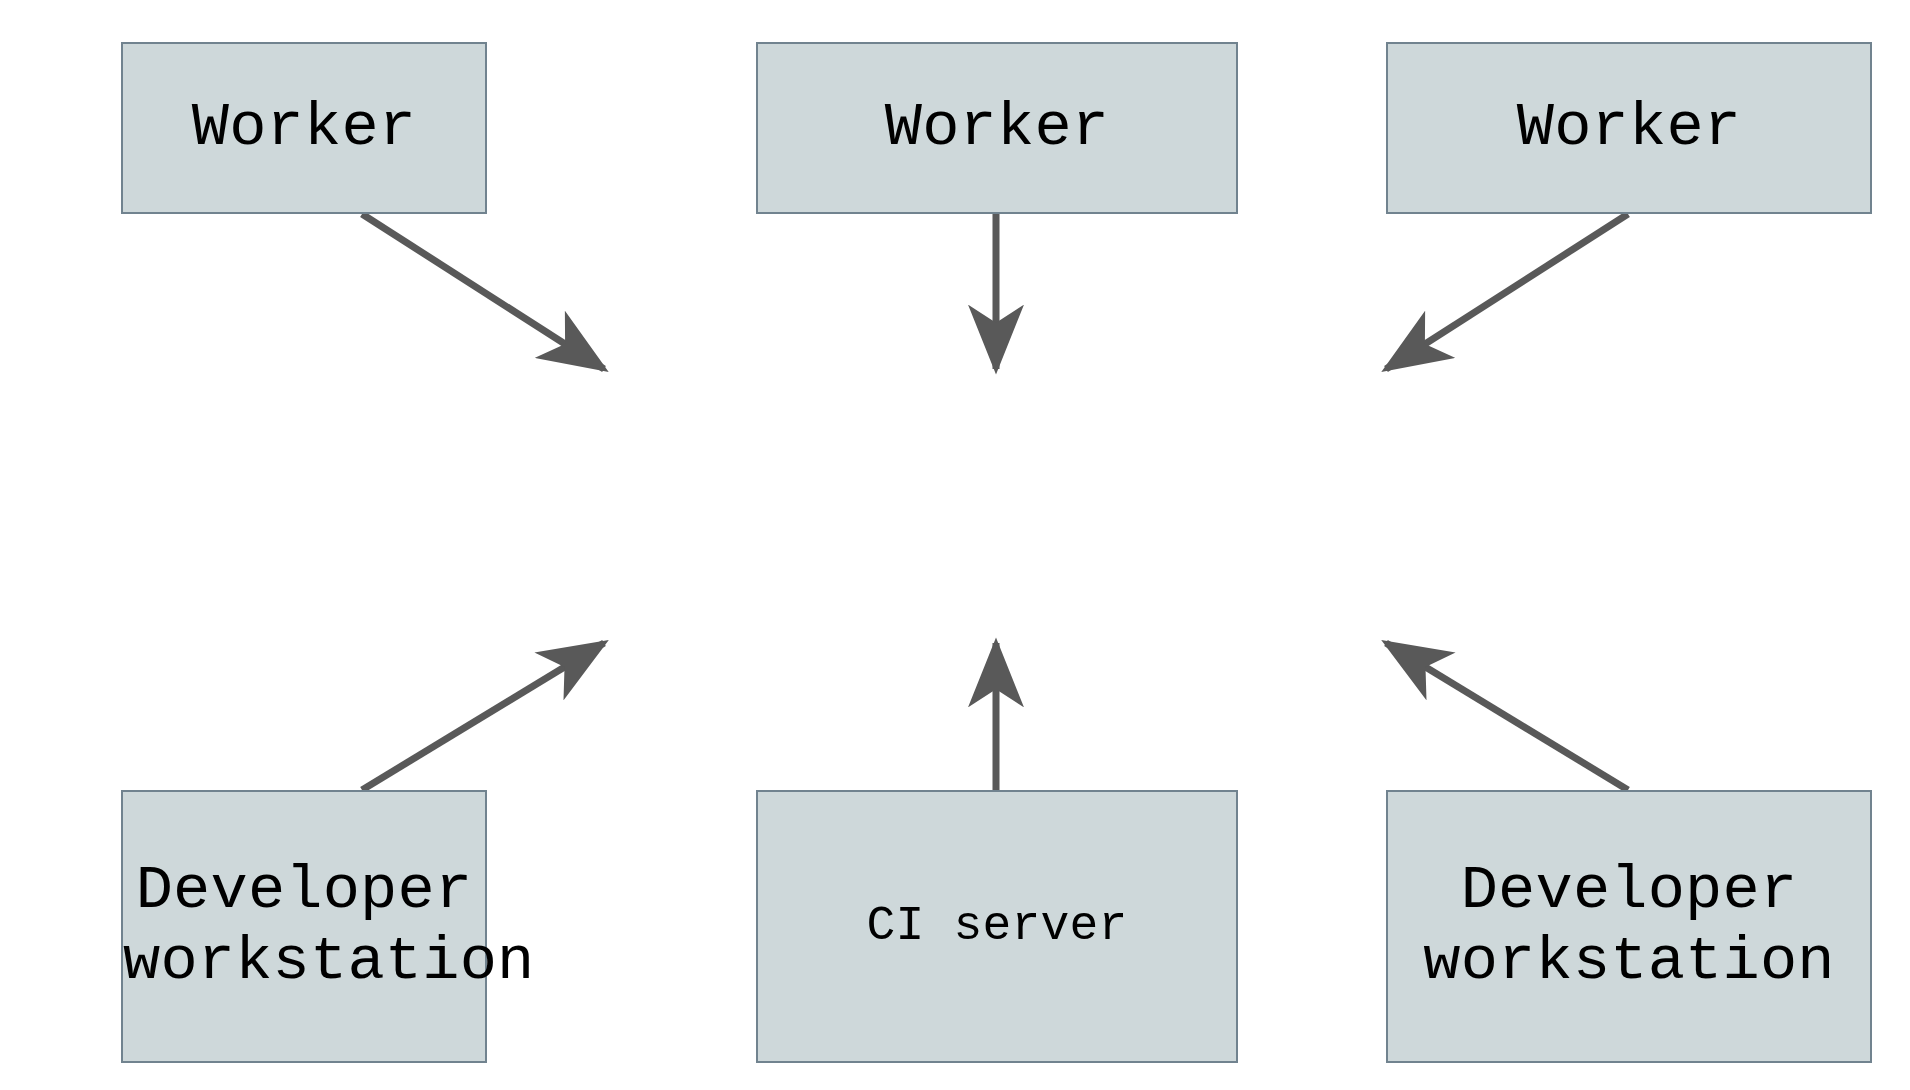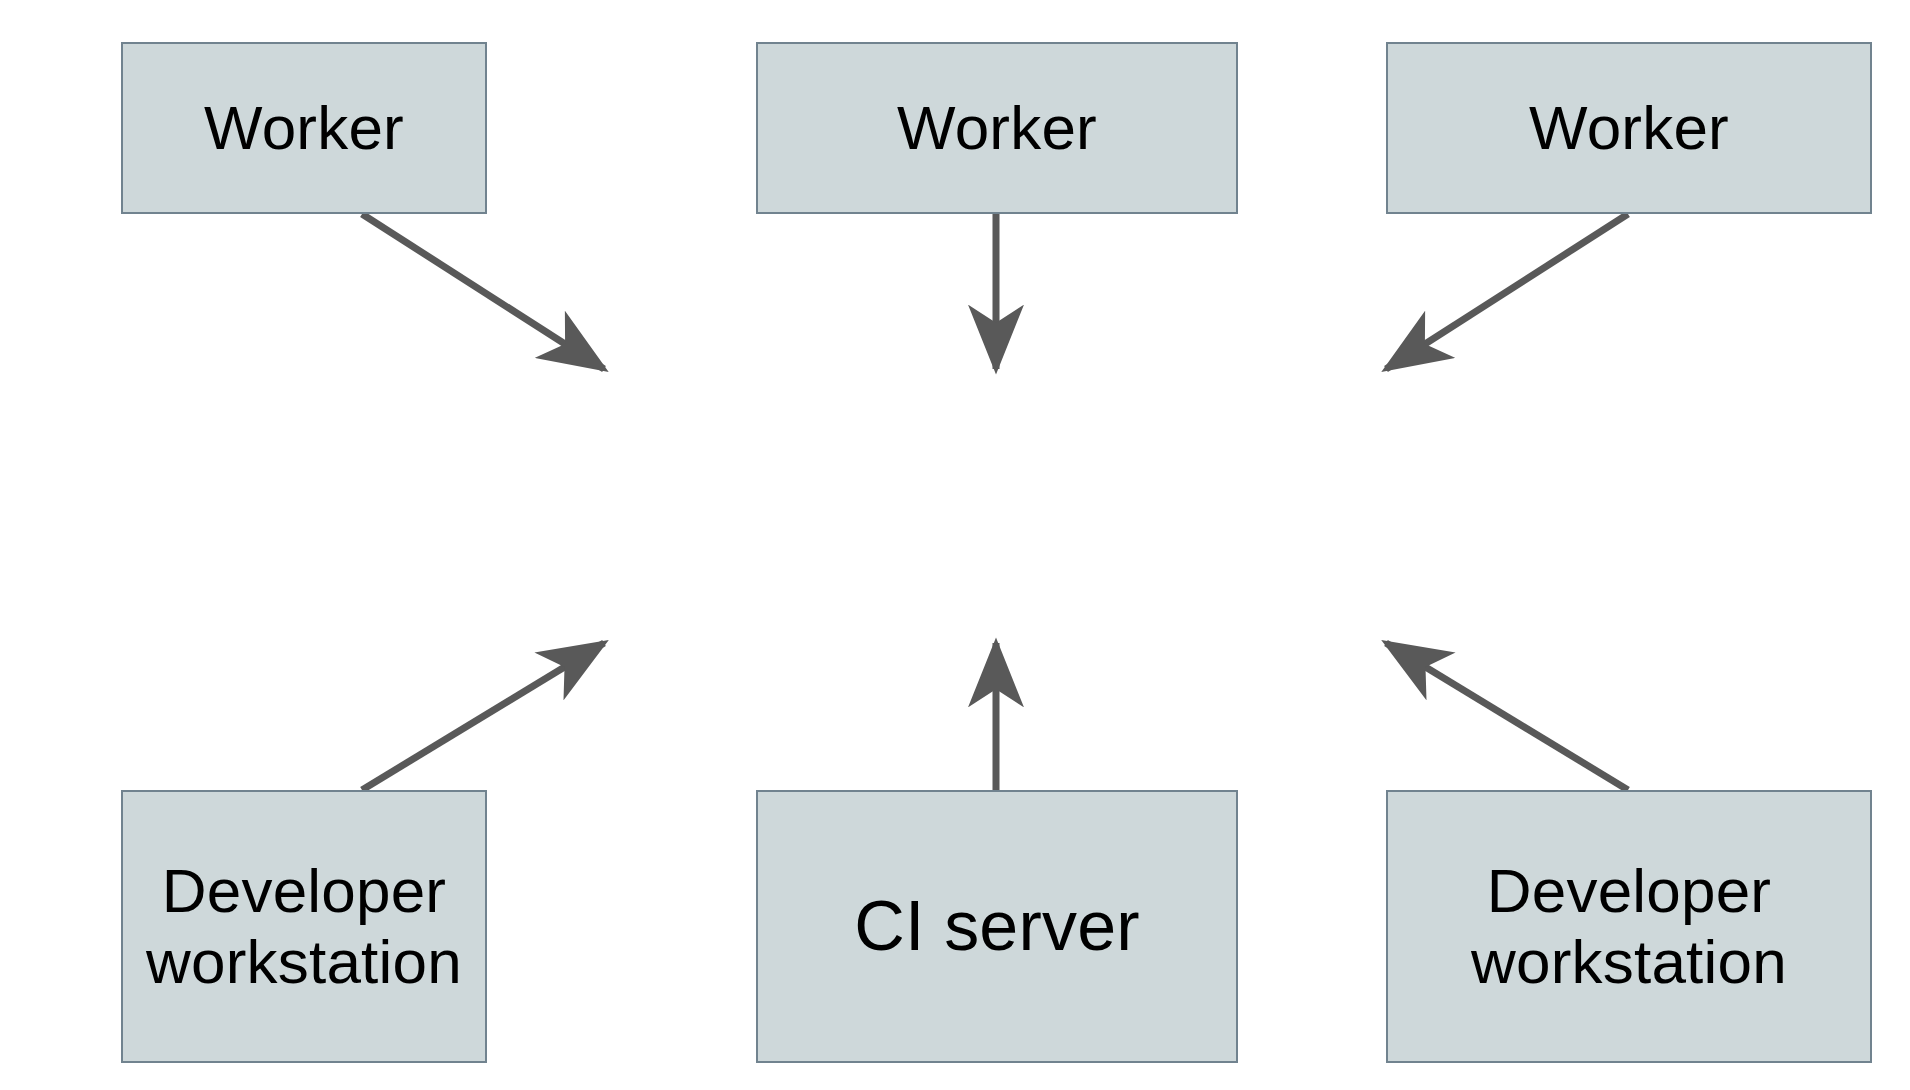--- a/index.html
+++ b/index.html
@@ -7,21 +7,21 @@
     margin: 0;
     padding: 0;
     background: #ffffff;
   }
   #canvas {
     position: relative;
     width: 1910px;
     height: 1090px;
     background: #ffffff;
     overflow: hidden;
-    font-family: Liberation Sans, sans-serif;
+    font-family: Liberation Mono, monospace;
   }
   #edges {
     position: absolute;
     left: 0;
     top: 0;
     width: 1910px;
     height: 1090px;
     pointer-events: none;
   }
   .node {
@@ -76,21 +76,21 @@
   <div class="node" style="left: 1386px; top: 42px; width: 486px; height: 172px; font-size: 62px; background: rgb(206, 216, 218); border-color: rgb(113, 131, 143); color: rgb(0, 0, 0);">
     <span class="node-label">Worker</span>
   </div>
 
 
   <div class="node" style="left: 121px; top: 790px; width: 366px; height: 273px; font-size: 62px; background: rgb(206, 216, 218); border-color: rgb(113, 131, 143); color: rgb(0, 0, 0);">
     <span class="node-label">Developer
 workstation</span>
   </div>
 
-  <div class="node" style="left: 756px; top: 790px; width: 482px; height: 273px; font-size: 70px; background: rgb(206, 216, 218); border-color: rgb(113, 131, 143); color: rgb(0, 0, 0);">
+  <div class="node" style="left: 756px; top: 790px; width: 482px; height: 273px; font-size: 48px; background: rgb(206, 216, 218); border-color: rgb(113, 131, 143); color: rgb(0, 0, 0);">
     <span class="node-label">CI server</span>
   </div>
 
   <div class="node" style="left: 1386px; top: 790px; width: 486px; height: 273px; font-size: 62px; background: rgb(206, 216, 218); border-color: rgb(113, 131, 143); color: rgb(0, 0, 0);">
     <span class="node-label">Developer
 workstation</span>
   </div>
 
 </div>
 

